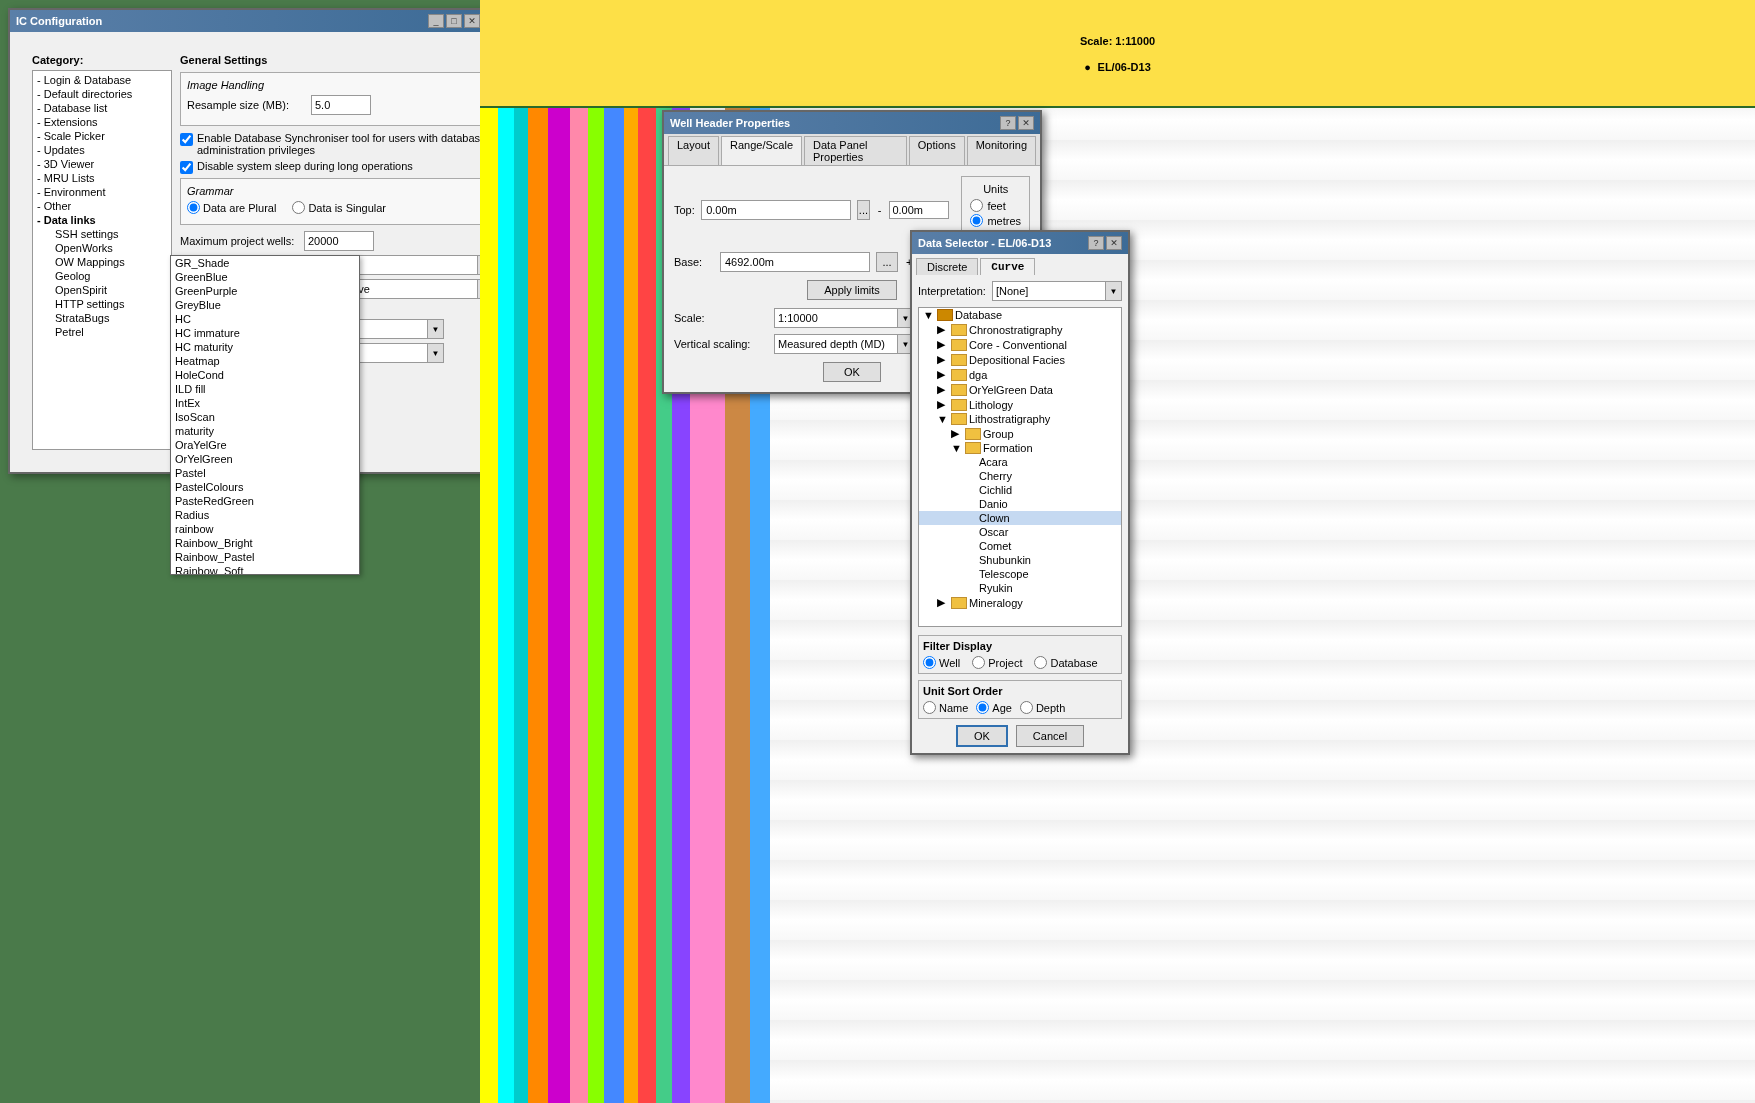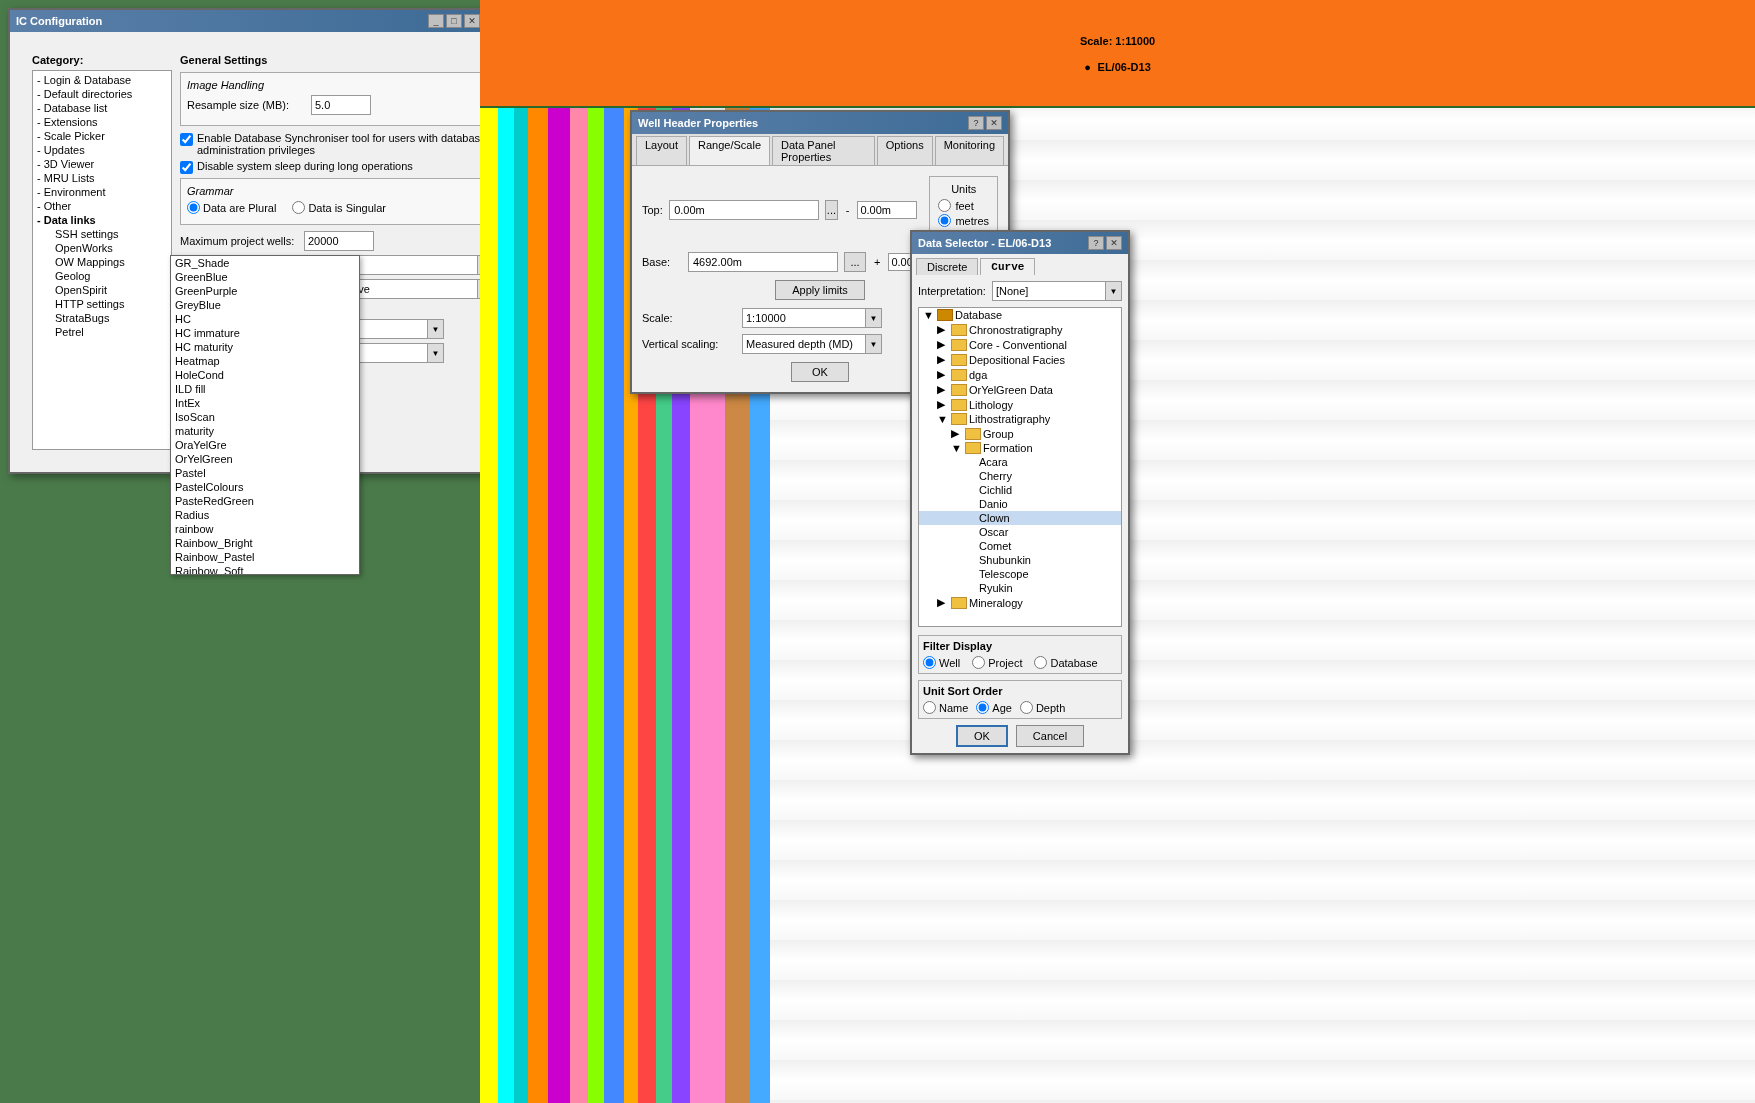--- a/index.html
+++ b/index.html
@@ -82,21 +82,21 @@
       background: white;
       height: 20px;
       width: 190px;
     }
     .combobox-text { flex: 1; padding: 1px 3px; white-space: nowrap; overflow: hidden; }
     .combobox-btn { width: 16px; height: 18px; background: #ddd; border-left: 1px solid #999; display: flex; align-items: center; justify-content: center; cursor: pointer; font-size: 8px; }
 
     
     .well-header-dialog {
       position: absolute;
-      top: 110px; left: 630px;
+      top: 110px; left: 662px;
       width: 380px;
       background: #f0f0f0;
       border: 2px solid #666;
       box-shadow: 3px 3px 8px rgba(0,0,0,0.5);
       z-index: 200;
     }
 
     .dialog-titlebar {
       background: linear-gradient(to right, #5a7fa8, #3d6b96);
       color: white;
@@ -203,21 +203,21 @@
     .strip {
       position: absolute;
       top: 0; bottom: 0;
     }
 
     
     .wl-top-bar {
       position: absolute;
       top: 0; left: 480px; right: 0;
       height: 108px;
-      background: #f97316;
+      background: #fde047;
       z-index: 5;
       border-bottom: 2px solid #2a6a2a;
     }
 
     .wl-header-text {
       position: absolute;
       top: 35px; left: 50%;
       transform: translateX(-50%);
       color: black;
       font-size: 11px;

